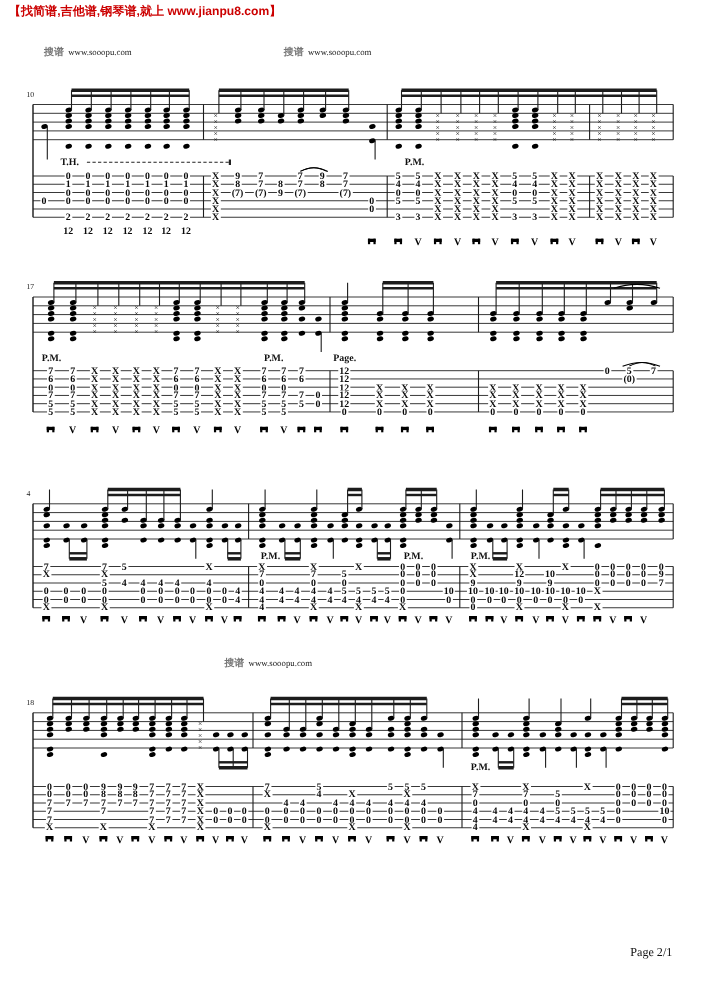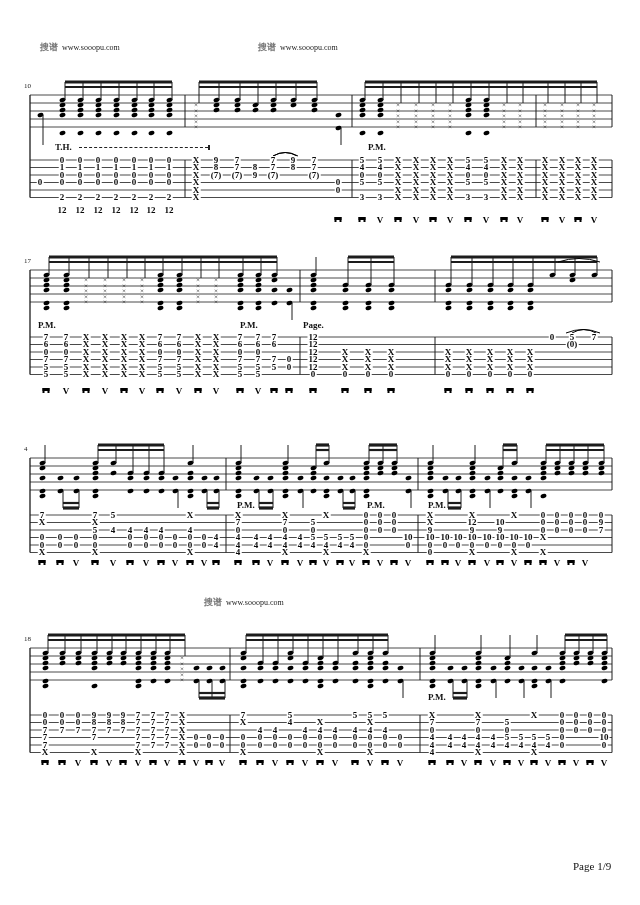--- a/index.html
+++ b/index.html
@@ -780,20 +780,21 @@
       <ellipse cx="604.5" cy="663" rx="3" ry="2.1" fill="#000" transform="rotate(-18 604.5 663)"></ellipse>
       <ellipse cx="604.5" cy="668" rx="3" ry="2.1" fill="#000" transform="rotate(-18 604.5 668)"></ellipse>
       <ellipse cx="604.5" cy="681" rx="3" ry="2.1" fill="#000" transform="rotate(-18 604.5 681)"></ellipse>
       <line x1="607" y1="635" x2="607" y2="653" stroke="#1c1c1c" stroke-width="1"></line>
       <line x1="565" y1="635" x2="607" y2="635" stroke="#1c1c1c" stroke-width="3.2"></line>
       <line x1="565" y1="640" x2="607" y2="640" stroke="#1c1c1c" stroke-width="2.2"></line>
       <path d="M273 156 Q 285.5 149 298 156" fill="none" stroke="#000" stroke-width="1"></path>
       <path d="M566 333 Q 583 326 600 333" fill="none" stroke="#000" stroke-width="1"></path>
       <path d="M558 262 Q 579 255 600 262" fill="none" stroke="#000" stroke-width="1"></path>
     </svg>
+  <div class="hdr">【找简谱,吉他谱,钢琴谱,就上 www.jianpu8.com】</div>
   <div id="wm-layer">
       <div class="wm" style="left: 40px; top: 41px;"><span class="cn">搜谱</span><span>www.sooopu.com</span></div>
       <div class="wm" style="left: 258px; top: 41px;"><span class="cn">搜谱</span><span>www.sooopu.com</span></div>
       <div class="wm" style="left: 204px; top: 596px;"><span class="cn">搜谱</span><span>www.sooopu.com</span></div>
     </div>
   <div id="sys-layer">
       <span class="mnum" style="left: 24px; top: 82px;">10</span>
       <span class="marker" style="left: 55px; top: 142px;">T.H.</span>
       <div class="thdash" style="left: 79px; top: 147px; width: 129px;"></div>
       <div class="thtick" style="left: 208px; top: 145px;"></div>
@@ -1446,14 +1447,14 @@
       <span class="tab-num" style="left: 590px; top: 718px;">0</span>
       <span class="tab-num" style="left: 590px; top: 725.5px;">0</span>
       <span class="sd" style="left: 590px; top: 760px;"></span>
       <span class="tab-num" style="left: 604px; top: 710.5px;">0</span>
       <span class="tab-num" style="left: 604px; top: 718px;">0</span>
       <span class="tab-num" style="left: 604px; top: 725.5px;">0</span>
       <span class="tab-num" style="left: 604px; top: 733px;">10</span>
       <span class="tab-num" style="left: 604px; top: 740.5px;">0</span>
       <span class="su" style="left: 604px; top: 759px;">V</span>
     </div>
-  <div class="plabel" style="left:573px;top:860px;">Page 1/9</div>
+  <div class="plabel" style="left:573px;top:860px;">Page 2/1</div>
 </div>
 
 </body></html>

